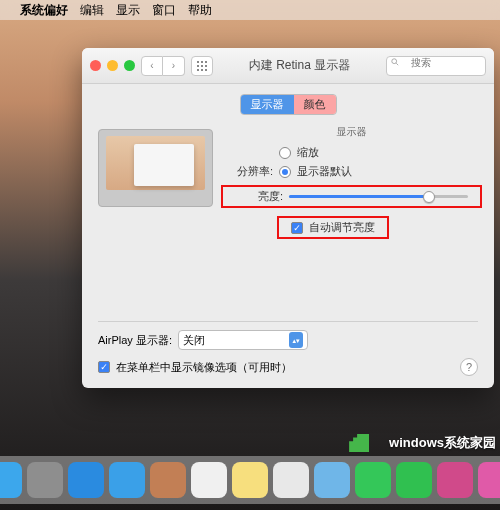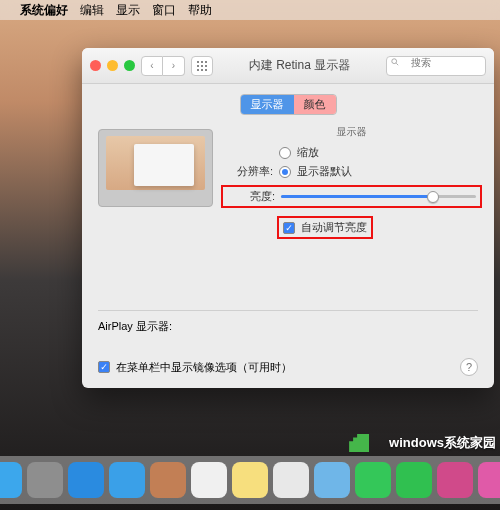--- a/index.html
+++ b/index.html
@@ -63,28 +63,28 @@
   .thumb .screen::after{
     content:""; position:absolute; left:28px; top:8px; width:60px; height:42px;
     background:#f6f6f6; border-radius:2px; box-shadow:0 2px 5px rgba(0,0,0,0.2);
   }
   .settings { flex:1; display:flex; flex-direction:column; gap:4px; font-size:11px; color:#333; }
   .hdr { text-align:center; font-size:10px; color:#666; margin-bottom:2px; }
   .row { display:flex; align-items:center; gap:6px; }
   .row .lbl { width:48px; text-align:right; color:#333; }
   .radio { width:12px; height:12px; border-radius:50%; border:1px solid #888; display:inline-flex; align-items:center; justify-content:center; background:#fff;}
   .radio.on::after{content:"";width:6px;height:6px;border-radius:50%;background:#3b82f6;}
-  .hlrow { border:2px solid #e11; padding:2px 4px; margin:2px -4px; }
+  .hlrow { border:2px solid #e11; padding:2px 12px; margin:2px -4px; }
   .slider { position:relative; flex:1; height:14px; display:flex; align-items:center; }
   .track { height:3px; width:100%; background:#bfbfbf; border-radius:2px; position:relative;}
   .fill { position:absolute; left:0; top:0; height:100%; background:#3b82f6; border-radius:2px;}
   .knob { position:absolute; top:50%; width:12px; height:12px; background:#fff; border:1px solid #999; border-radius:50%; transform:translate(-50%,-50%); box-shadow:0 1px 1px rgba(0,0,0,0.2);}
   .chk { width:12px; height:12px; border:1px solid #888; border-radius:2px; background:#3b82f6; color:#fff; font-size:9px; display:inline-flex;align-items:center;justify-content:center;}
   .divider { height:1px; background:#cfcfcf; margin-top:auto; }
-  .footer { padding-top:8px; display:flex; flex-direction:column; gap:24px; }
+  .footer { padding-top:8px; display:flex; flex-direction:column; gap:8px; }
   .airplay { display:flex; align-items:center; gap:6px; }
   .select { width:130px; height:20px; background:#fff; border:1px solid #bdbdbd; border-radius:4px; display:flex; align-items:center; justify-content:space-between; padding:0 4px; }
   .select .arrows{ width:14px; height:16px; background:#4f95e8; border-radius:3px; color:#fff; font-size:7px; display:flex; flex-direction:column; align-items:center; justify-content:center; line-height:7px;}
   .helprow { display:flex; align-items:center; justify-content:space-between; }
   .help { width:18px; height:18px; border:1px solid #bbb; border-radius:50%; color:#777; display:flex;align-items:center;justify-content:center; font-size:11px; background:#fff;}
   
   .dock {
     position:absolute; left:50%; bottom:6px; transform:translateX(-50%);
     height:48px; padding:4px 8px; display:flex; gap:5px; align-items:center;
     background:rgba(210,210,210,0.45); border-radius:8px;
@@ -185,20 +185,24 @@
           <span class="chk">✓</span>
           <span>自动调节亮度</span>
         </div>
       </div>
     </div>
 
     <div class="divider"></div>
     <div class="footer">
       <div class="airplay">
         <span>AirPlay 显示器:</span>
+        <div class="select">
+          <span>关闭</span>
+          <span class="arrows">▴▾</span>
+        </div>
       </div>
       <div class="helprow">
         <div class="row">
           <span class="chk">✓</span>
           <span>在菜单栏中显示镜像选项（可用时）</span>
         </div>
         <div class="help">?</div>
       </div>
     </div>
   </div>

